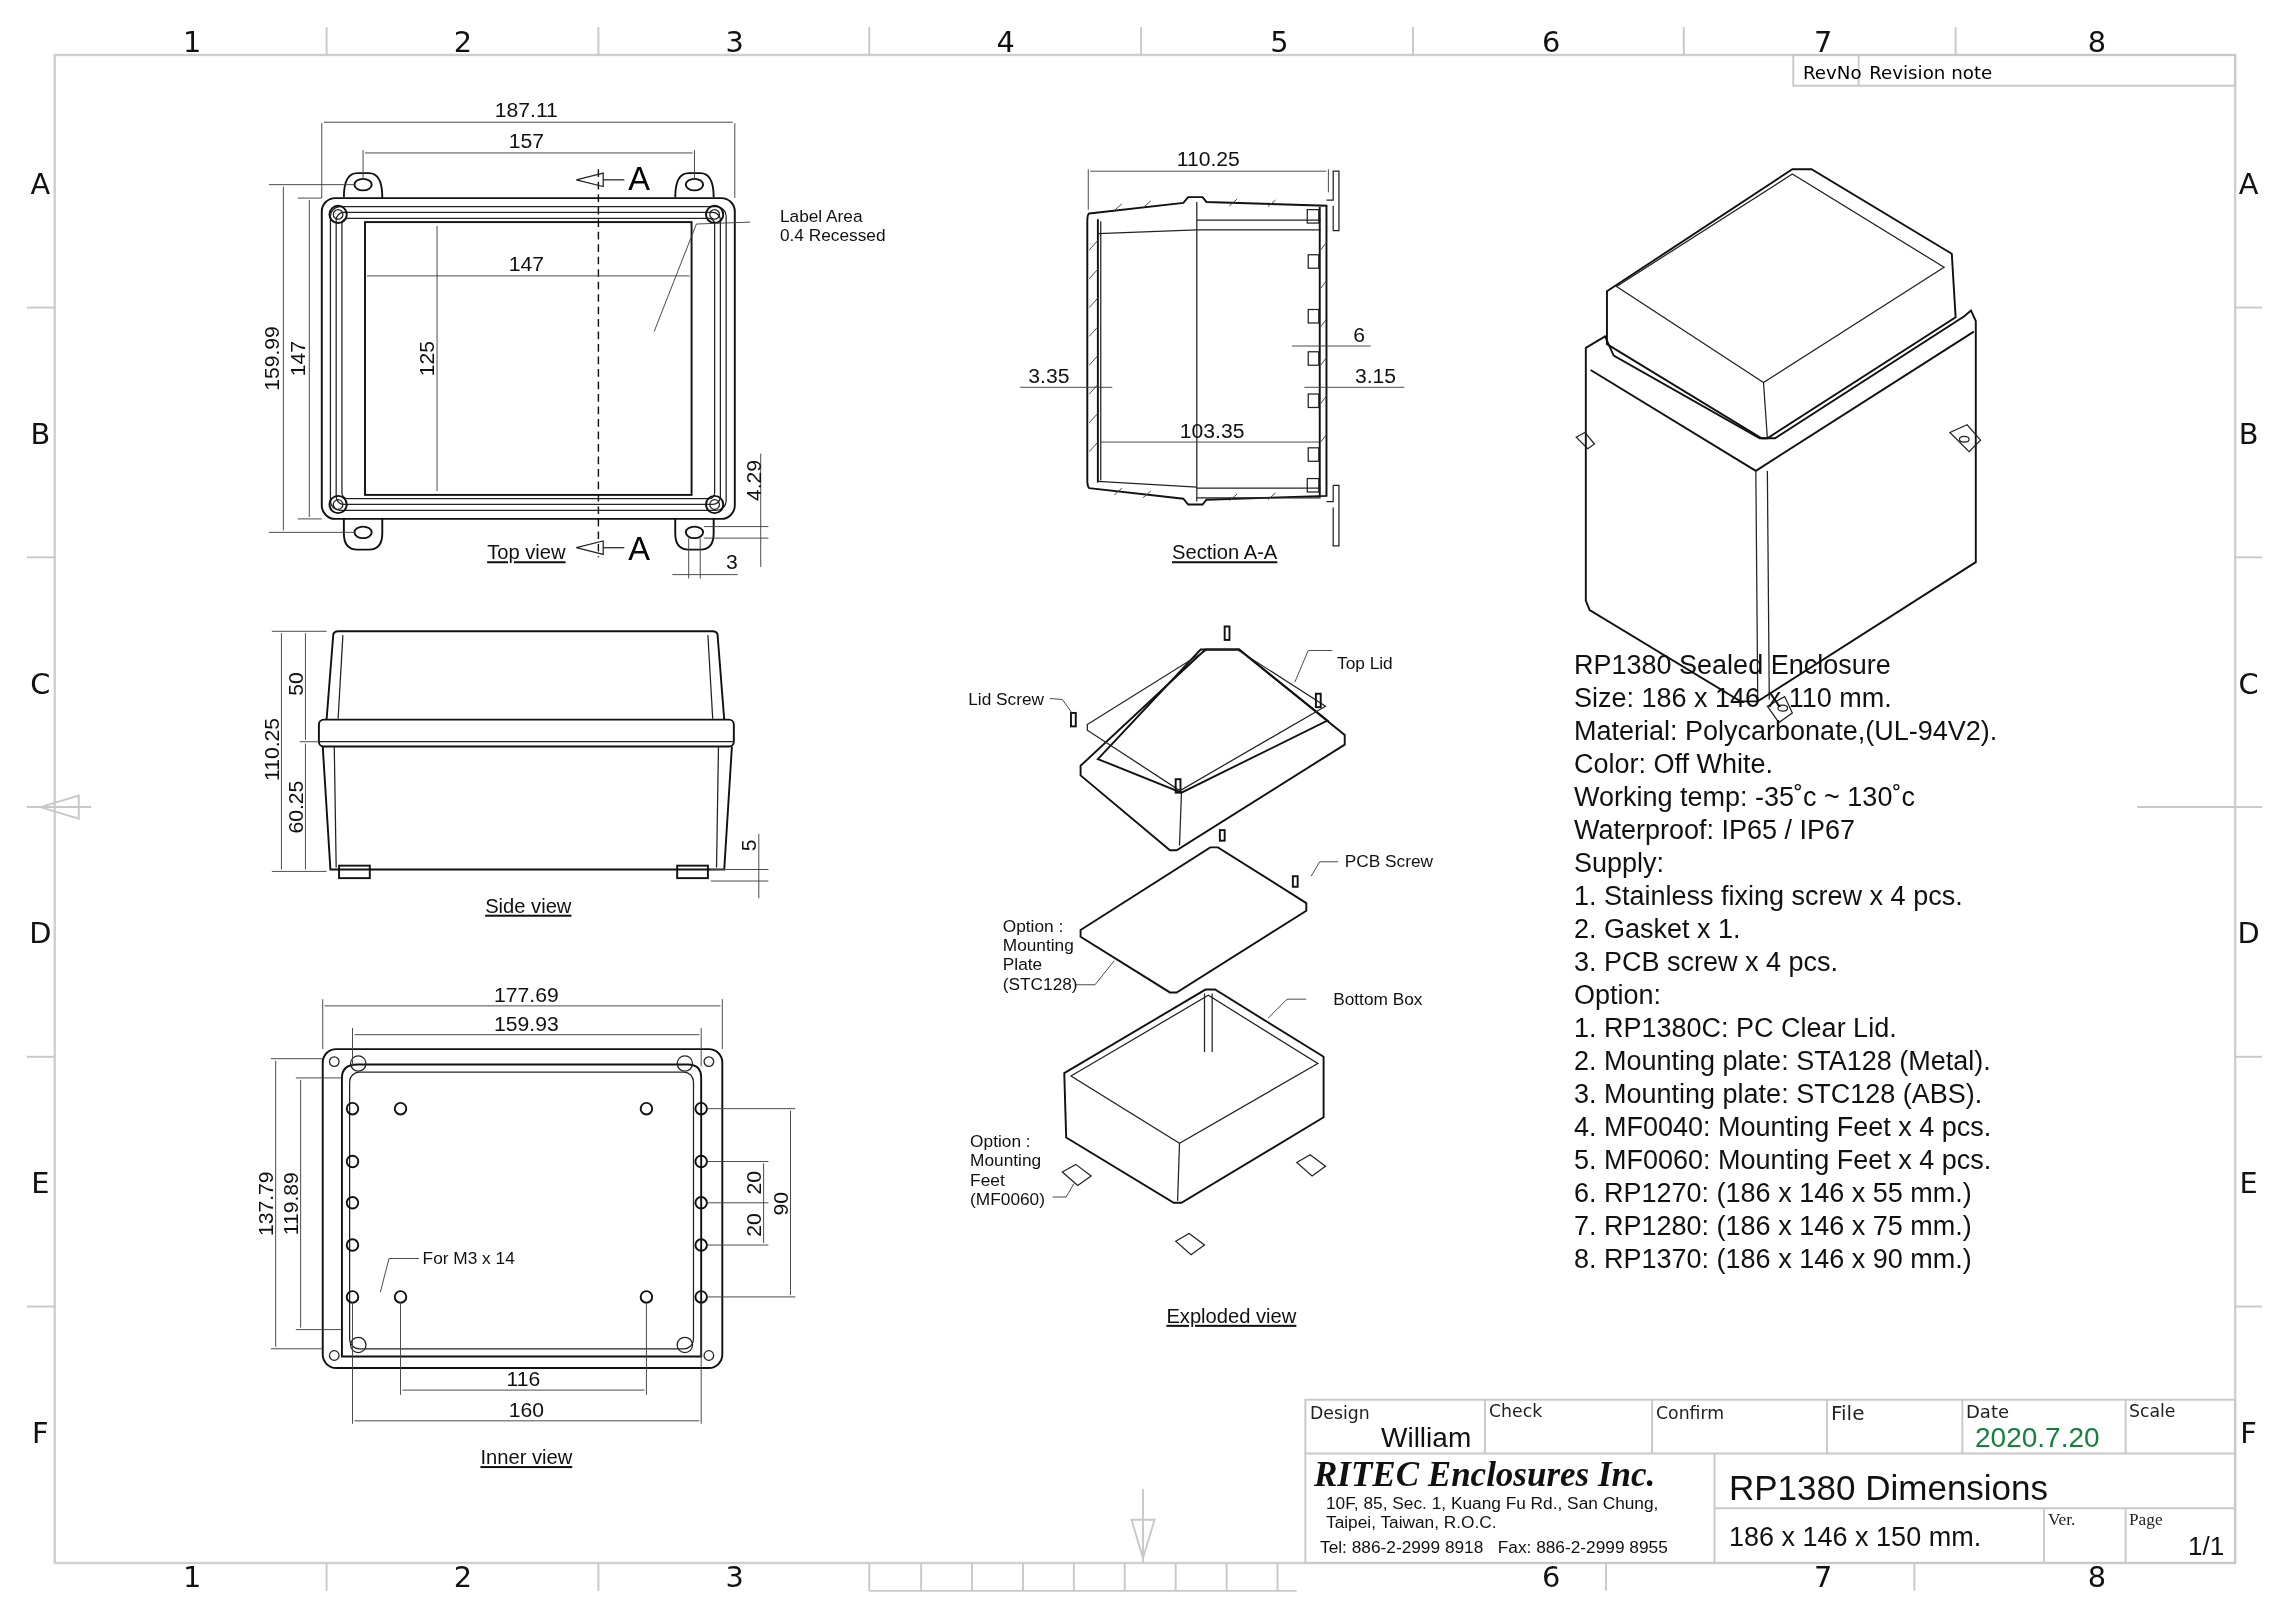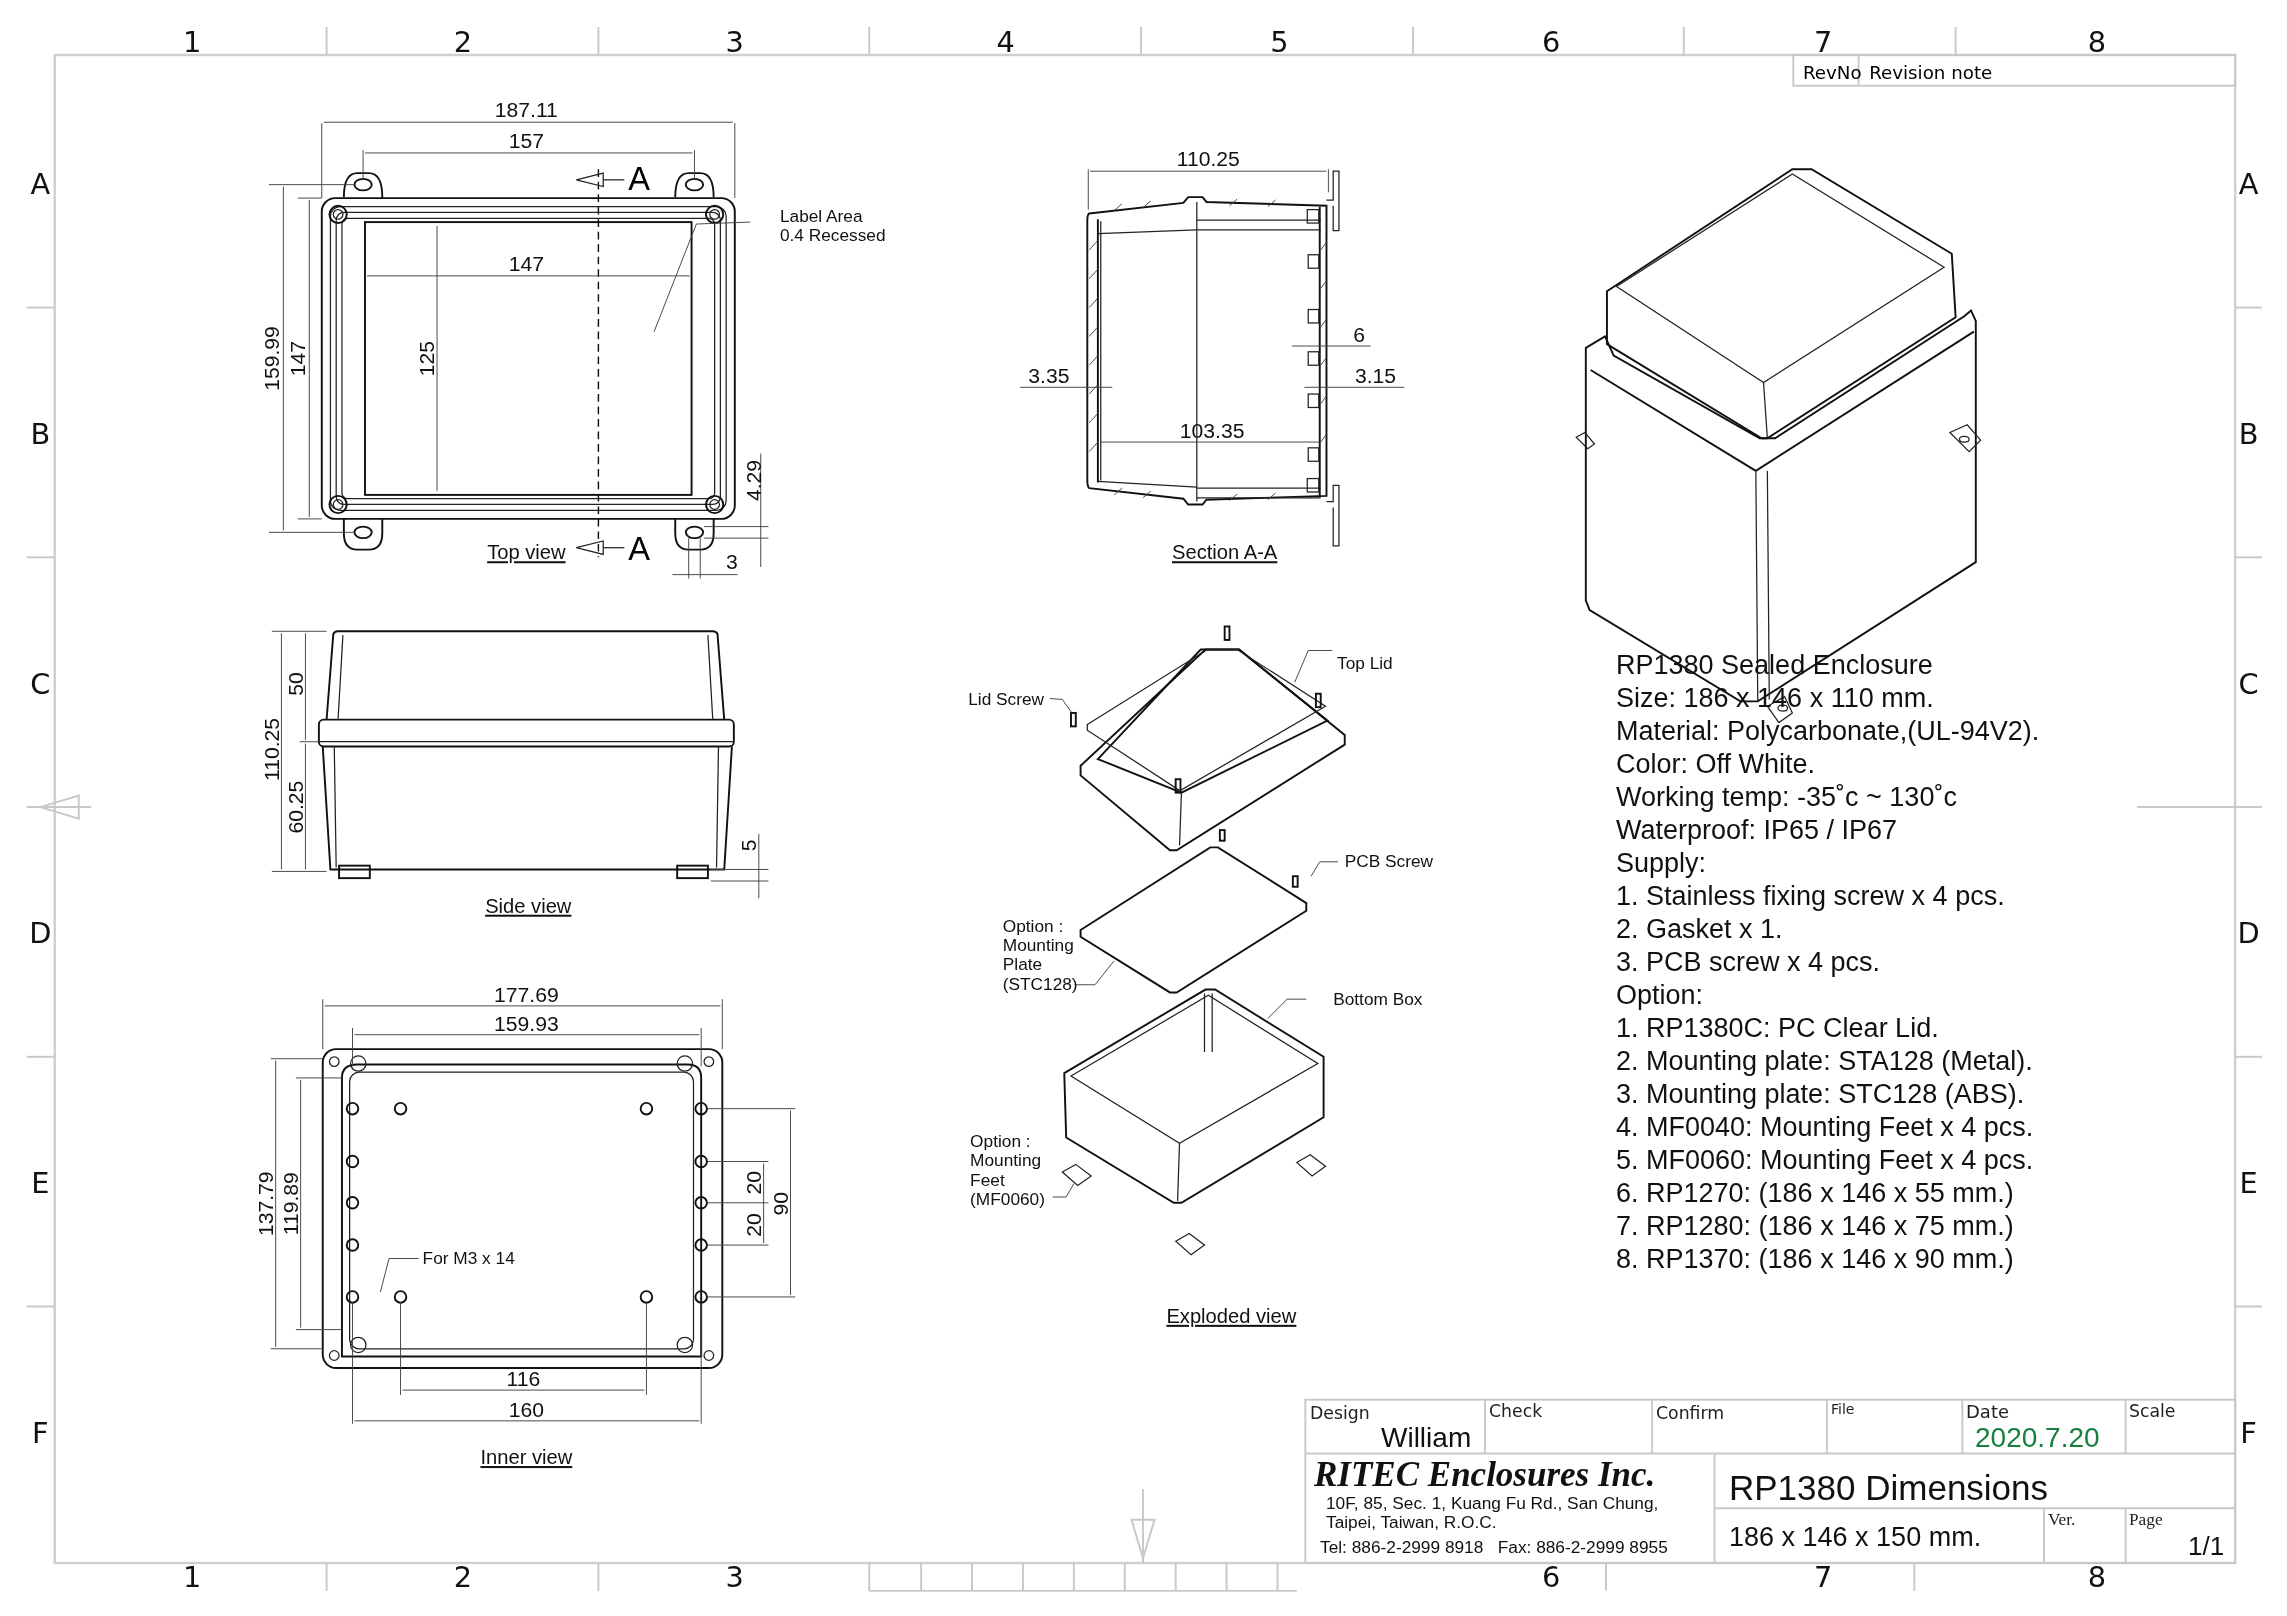--- a/index.html
+++ b/index.html
@@ -2,21 +2,21 @@
 <html><head>
 <meta charset="utf-8">
 <style>
   html,body{margin:0;padding:0;background:#fff;}
   body{width:2287px;height:1617px;position:relative;overflow:hidden;font-family:"Liberation Sans",sans-serif;color:#111;}
   svg{position:absolute;left:0;top:0;}
   .zone-lbl{font-family:"DejaVu Sans",sans-serif;font-size:30px;fill:#111;}
   .dim{font-family:"Liberation Sans",sans-serif;font-size:22px;fill:#111;}
   .note{font-family:"Liberation Sans",sans-serif;font-size:18px;fill:#111;}
   .vlabel{font-family:"Liberation Sans",sans-serif;font-size:21px;fill:#111;text-decoration:underline;}
-  .spec{position:absolute;left:1574px;top:649px;font-size:27px;line-height:33px;color:#111;margin-left:42px;}
+  .spec{position:absolute;left:1574px;top:649px;font-size:27px;line-height:33px;color:#111;}
   .spec div{white-space:nowrap;}
   .tb{position:absolute;font-size:18px;color:#222;}
   .tbline{stroke:#c8c8c8;stroke-width:2;fill:none;}
   .ln{stroke:#111;stroke-width:2;fill:none;}
   .thin{stroke:#222;stroke-width:1.3;fill:none;}
   .hair{stroke:#444;stroke-width:1;fill:none;}
   .border{stroke:#cfcfcf;stroke-width:2.5;fill:none;}
 </style>
 </head>
 <body>
@@ -437,21 +437,21 @@
   <div>6. RP1270: (186 x 146 x 55 mm.)</div>
   <div>7. RP1280: (186 x 146 x 75 mm.)</div>
   <div>8. RP1370: (186 x 146 x 90 mm.)</div>
 </div>
 
 <div>
   <div class="tb" style="left:1310px;top:1403px;font-family:'DejaVu Sans',sans-serif;font-size:17.3px;">Design</div>
   <div class="tb" style="left:1381px;top:1422px;font-size:28px;color:#111;">William</div>
   <div class="tb" style="left:1489px;top:1401px;font-family:'DejaVu Sans',sans-serif;font-size:17.3px;">Check</div>
   <div class="tb" style="left:1656px;top:1403px;font-family:'DejaVu Sans',sans-serif;font-size:17.3px;">Confirm</div>
-  <div class="tb" style="left:1831px;top:1401px;font-family:'DejaVu Sans',sans-serif;font-size:14px;">File</div>
+  <div class="tb" style="left:1831px;top:1401px;font-family:'DejaVu Sans',sans-serif;font-size:20px;">File</div>
   <div class="tb" style="left:1966px;top:1401px;font-family:'DejaVu Sans',sans-serif;font-size:18px;">Date</div>
   <div class="tb" style="left:1975px;top:1422px;font-size:28px;color:#15803d;">2020.7.20</div>
   <div class="tb" style="left:2129px;top:1401px;font-family:'DejaVu Sans',sans-serif;font-size:17.3px;">Scale</div>
   <div class="tb" style="left:1314px;top:1455px;font-family:'Liberation Serif',serif;font-style:italic;font-weight:bold;font-size:35px;color:#111;">RITEC Enclosures Inc.</div>
   <div class="tb" style="left:1326px;top:1493px;font-size:17.3px;color:#111;">10F, 85, Sec. 1, Kuang Fu Rd., San Chung,</div>
   <div class="tb" style="left:1326px;top:1512px;font-size:17.3px;color:#111;">Taipei, Taiwan, R.O.C.</div>
   <div class="tb" style="left:1320px;top:1537px;font-size:17.3px;color:#111;white-space:pre;">Tel: 886-2-2999 8918   Fax: 886-2-2999 8955</div>
   <div class="tb" style="left:1729px;top:1468px;font-size:35px;color:#111;">RP1380 Dimensions</div>
   <div class="tb" style="left:1729px;top:1522px;font-size:27px;color:#111;">186 x 146 x 150 mm.</div>
   <div class="tb" style="left:2048px;top:1510px;font-family:'Liberation Serif',serif;font-size:17.3px;">Ver.</div>

